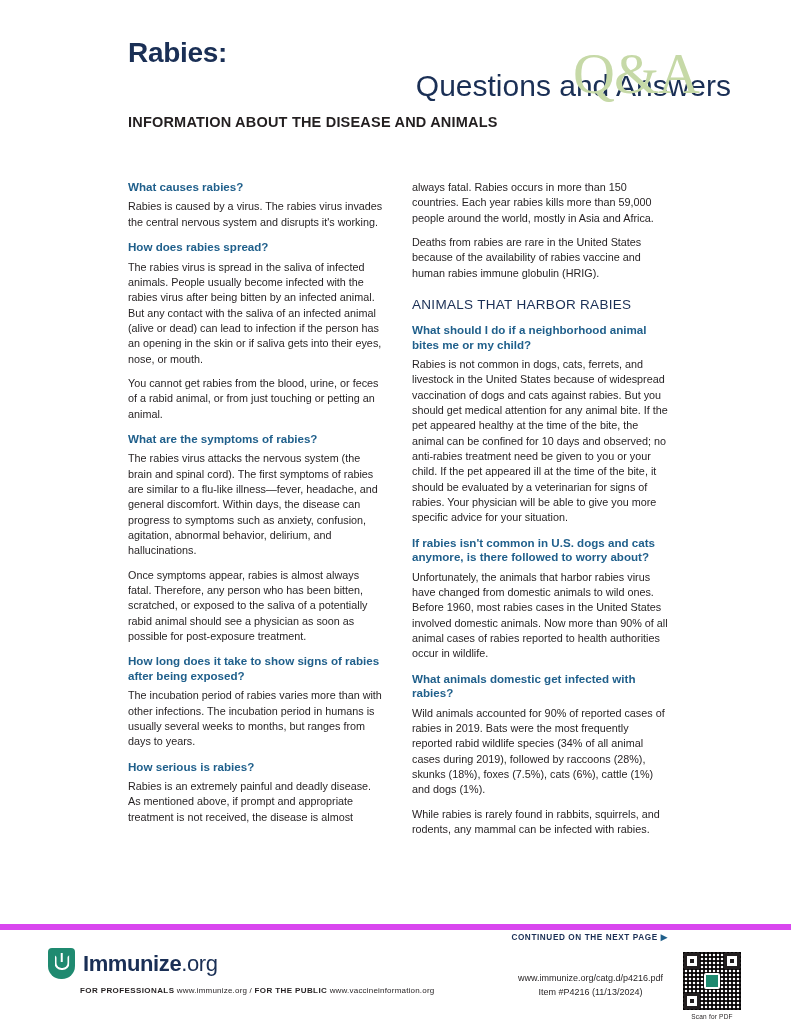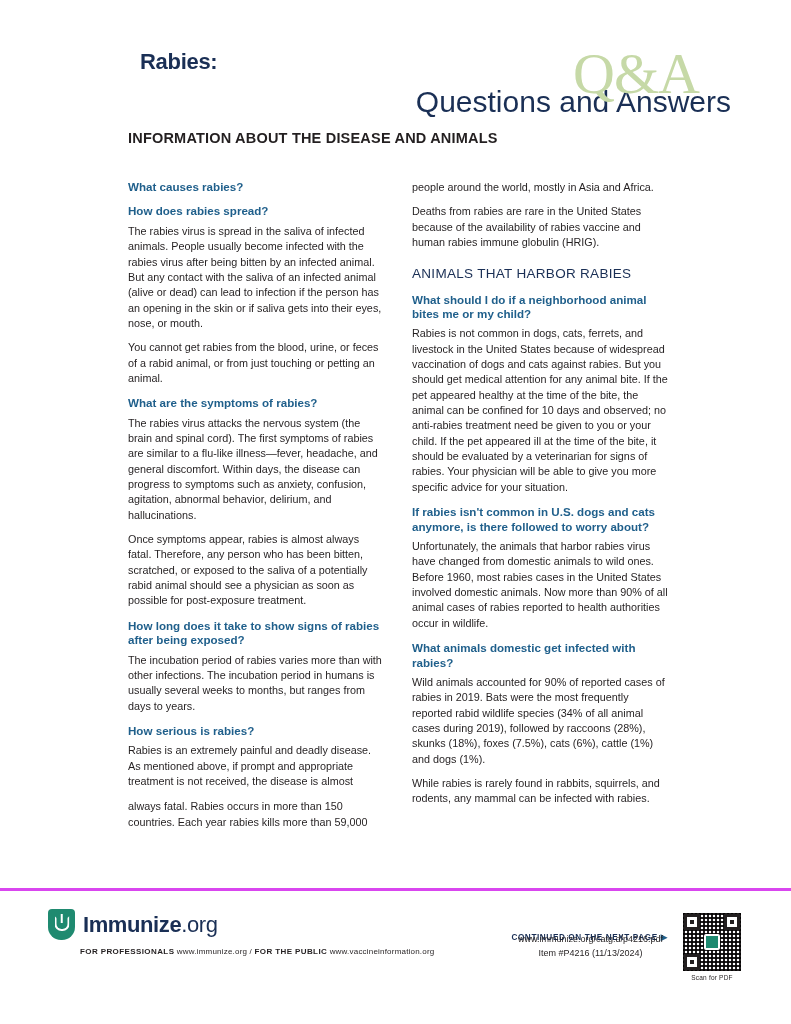--- a/index.html
+++ b/index.html
@@ -19,26 +19,26 @@
     height: 1024px;
     padding: 0;
   }
 
   
   .header {
     padding: 38px 60px 0 128px;
     position: relative;
   }
   .title-main {
-    font-size: 22px;
+    font-size: 28px;
     font-weight: bold;
     color: #1a2f55;
     letter-spacing: -0.3px;
     line-height: 1.05;
-    margin: 12px;
+    margin: 0;
   }
   .title-sub {
     font-size: 30px;
     font-weight: normal;
     color: #1a2f55;
     line-height: 1.15;
     margin: 2px 0 0 0;
     text-align: right;
   }
   .title-rule {
@@ -107,24 +107,24 @@
   .continued .tri {
     color: #1f5f8b;
     font-size: 8.5px;
     margin-left: 3px;
   }
 
   
   .footer {
     position: absolute;
     left: 0;
-    bottom: 0;
+    bottom: 16px;
     width: 791px;
-    height: 136px;
-    border-top: 3px solid #d946ef;
+    height: 84px;
+    border-top: 6px solid #d946ef;
   }
   .logo-wrap {
     position: absolute;
     left: 48px;
     top: 18px;
     display: flex;
     align-items: center;
   }
   .logo-shield {
     width: 27px;
@@ -232,20 +232,21 @@
     <div class="qa-mark">Q&amp;A</div>
     <h1 class="title-main">Rabies:</h1>
     <div class="title-sub">Questions and Answers</div>
     <div class="title-rule">INFORMATION ABOUT THE DISEASE AND ANIMALS</div>
   </div>
 
   <div class="columns">
 
     <div class="blk">
       <h3 class="q">What causes rabies?</h3>
+      <p class="a">Rabies is caused by a virus. The rabies virus invades the central nervous system and disrupts it's working.</p>
     </div>
 
     <div class="blk-loose">
       <h3 class="q">How does rabies spread?</h3>
       <p class="a">The rabies virus is spread in the saliva of infected animals. People usually become infected with the rabies virus after being bitten by an infected animal. But any contact with the saliva of an infected animal (alive or dead) can lead to infection if the person has an opening in the skin or if saliva gets into their eyes, nose, or mouth.</p>
       <p class="a">You cannot get rabies from the blood, urine, or feces of a rabid animal, or from just touching or petting an animal.</p>
     </div>
 
     <div class="blk-loose">
       <h3 class="q">What are the symptoms of rabies?</h3>

